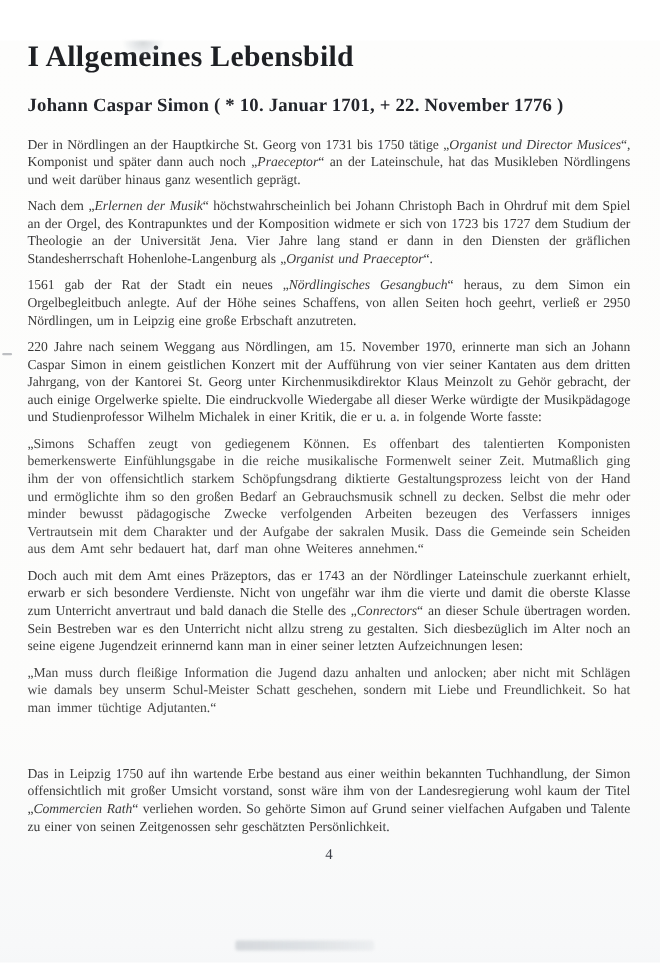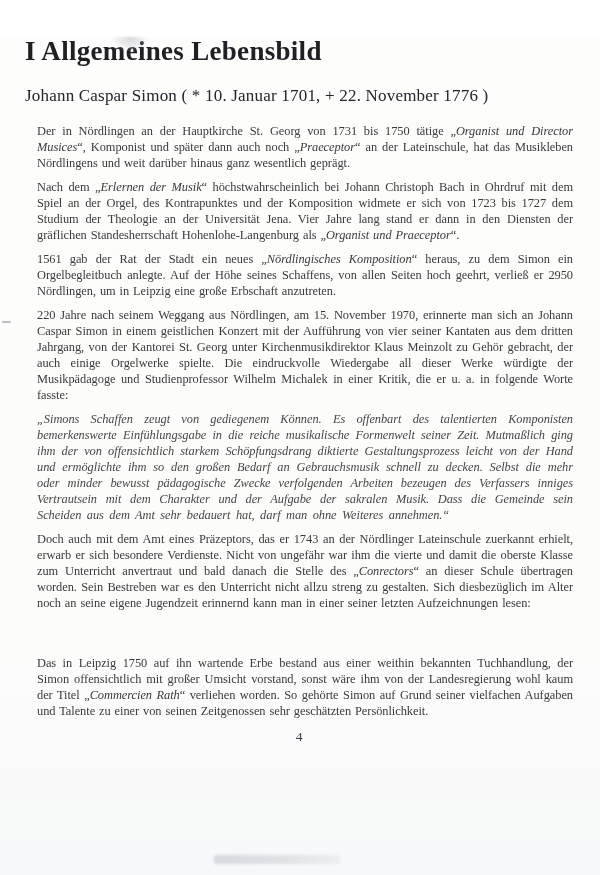--- a/index.html
+++ b/index.html
@@ -21,37 +21,36 @@
     margin: 37px 0 0 0;
     font-size: 27px;
     line-height: 1.05;
     font-weight: bold;
     color: #1e2024;
     letter-spacing: 0.3px;
   }
   h2.doc-subtitle {
     margin: 21px 0 0 0;
     font-size: 17px;
-    font-weight: normal;
+    font-weight: bold;
     color: #23252b;
     letter-spacing: 0.2px;
   }
   main { display: block; }
   main p {
-    margin: 8px 0 0 12px;
+    margin: 8px 0 0 0;
     font-size: 12.4px;
     line-height: 16px;
     text-align: justify;
     letter-spacing: -0.05px;
     word-spacing: 0.9px;
     color: #3a3a3a;
   }
   main p:first-child { margin-top: 17px; }
   main p.quote {
-    font-style: italic;
     color: #464646;
     word-spacing: 2.4px;
   }
   main p.extra-gap { margin-top: 44px; }
   em { font-style: italic; }
   .pagenum {
     margin-top: 10px;
     text-align: center;
     font-size: 13.5px;
     color: #3d4049;
@@ -81,22 +80,23 @@
 <div class="page">
   <div class="artifact artifact-top"></div>
   <div class="artifact artifact-dash"></div>
 
   <h1 class="doc-title">I Allgemeines Lebensbild</h1>
   <h2 class="doc-subtitle">Johann Caspar Simon ( * 10. Januar 1701, + 22. November 1776 )</h2>
 
   <main>
       <p class="body"><span>Der in Nördlingen an der Hauptkirche St. Georg von 1731 bis 1750 tätige „</span><em>Organist und Director Musices</em><span>“, Komponist und später dann auch noch „</span><em>Praeceptor</em><span>“ an der Lateinschule, hat das Musikleben Nördlingens und weit darüber hinaus ganz wesentlich geprägt.</span></p>
       <p class="body"><span>Nach dem „</span><em>Erlernen der Musik</em><span>“ höchstwahrscheinlich bei Johann Christoph Bach in Ohrdruf mit dem Spiel an der Orgel, des Kontrapunktes und der Komposition widmete er sich von 1723 bis 1727 dem Studium der Theologie an der Universität Jena. Vier Jahre lang stand er dann in den Diensten der gräflichen Standesherrschaft Hohenlohe-Langenburg als „</span><em>Organist und Praeceptor</em><span>“.</span></p>
-      <p class="body"><span>1561 gab der Rat der Stadt ein neues „</span><em>Nördlingisches Komposition</em><span>“ heraus, zu dem Simon ein Orgelbegleitbuch anlegte. Auf der Höhe seines Schaffens, von allen Seiten hoch geehrt, verließ er 2950 Nördlingen, um in Leipzig eine große Erbschaft anzutreten.</span></p>
+      <p class="body"><span>1561 gab der Rat der Stadt ein neues „</span><em>Nördlingisches Gesangbuch</em><span>“ heraus, zu dem Simon ein Orgelbegleitbuch anlegte. Auf der Höhe seines Schaffens, von allen Seiten hoch geehrt, verließ er 2950 Nördlingen, um in Leipzig eine große Erbschaft anzutreten.</span></p>
       <p class="body"><span>220 Jahre nach seinem Weggang aus Nördlingen, am 15. November 1970, erinnerte man sich an Johann Caspar Simon in einem geistlichen Konzert mit der Aufführung von vier seiner Kantaten aus dem dritten Jahrgang, von der Kantorei St. Georg unter Kirchenmusikdirektor Klaus Meinzolt zu Gehör gebracht, der auch einige Orgelwerke spielte. Die eindruckvolle Wiedergabe all dieser Werke würdigte der Musikpädagoge und Studienprofessor Wilhelm Michalek in einer Kritik, die er u. a. in folgende Worte fasste:</span></p>
       <p class="quote"><span>„Simons Schaffen zeugt von gediegenem Können. Es offenbart des talentierten Komponisten bemerkenswerte Einfühlungsgabe in die reiche musikalische Formenwelt seiner Zeit. Mutmaßlich ging ihm der von offensichtlich starkem Schöpfungsdrang diktierte Gestaltungsprozess leicht von der Hand und ermöglichte ihm so den großen Bedarf an Gebrauchsmusik schnell zu decken. Selbst die mehr oder minder bewusst pädagogische Zwecke verfolgenden Arbeiten bezeugen des Verfassers inniges Vertrautsein mit dem Charakter und der Aufgabe der sakralen Musik. Dass die Gemeinde sein Scheiden aus dem Amt sehr bedauert hat, darf man ohne Weiteres annehmen.“</span></p>
       <p class="body"><span>Doch auch mit dem Amt eines Präzeptors, das er 1743 an der Nördlinger Lateinschule zuerkannt erhielt, erwarb er sich besondere Verdienste. Nicht von ungefähr war ihm die vierte und damit die oberste Klasse zum Unterricht anvertraut und bald danach die Stelle des „</span><em>Conrectors</em><span>“ an dieser Schule übertragen worden. Sein Bestreben war es den Unterricht nicht allzu streng zu gestalten. Sich diesbezüglich im Alter noch an seine eigene Jugendzeit erinnernd kann man in einer seiner letzten Aufzeichnungen lesen:</span></p>
+      <p class="quote"><span>„Man muss durch fleißige Information die Jugend dazu anhalten und anlocken; aber nicht mit Schlägen wie damals bey unserm Schul-Meister Schatt geschehen, sondern mit Liebe und Freundlichkeit. So hat man immer tüchtige Adjutanten.“</span></p>
       <p class="body extra-gap"><span>Das in Leipzig 1750 auf ihn wartende Erbe bestand aus einer weithin bekannten Tuchhandlung, der Simon offensichtlich mit großer Umsicht vorstand, sonst wäre ihm von der Landesregierung wohl kaum der Titel „</span><em>Commercien Rath</em><span>“ verliehen worden. So gehörte Simon auf Grund seiner vielfachen Aufgaben und Talente zu einer von seinen Zeitgenossen sehr geschätzten Persönlichkeit.</span></p>
     </main>
 
   <div class="artifact artifact-ghost"></div>
   <div class="pagenum">4</div>
 </div>
 
 </body></html>

